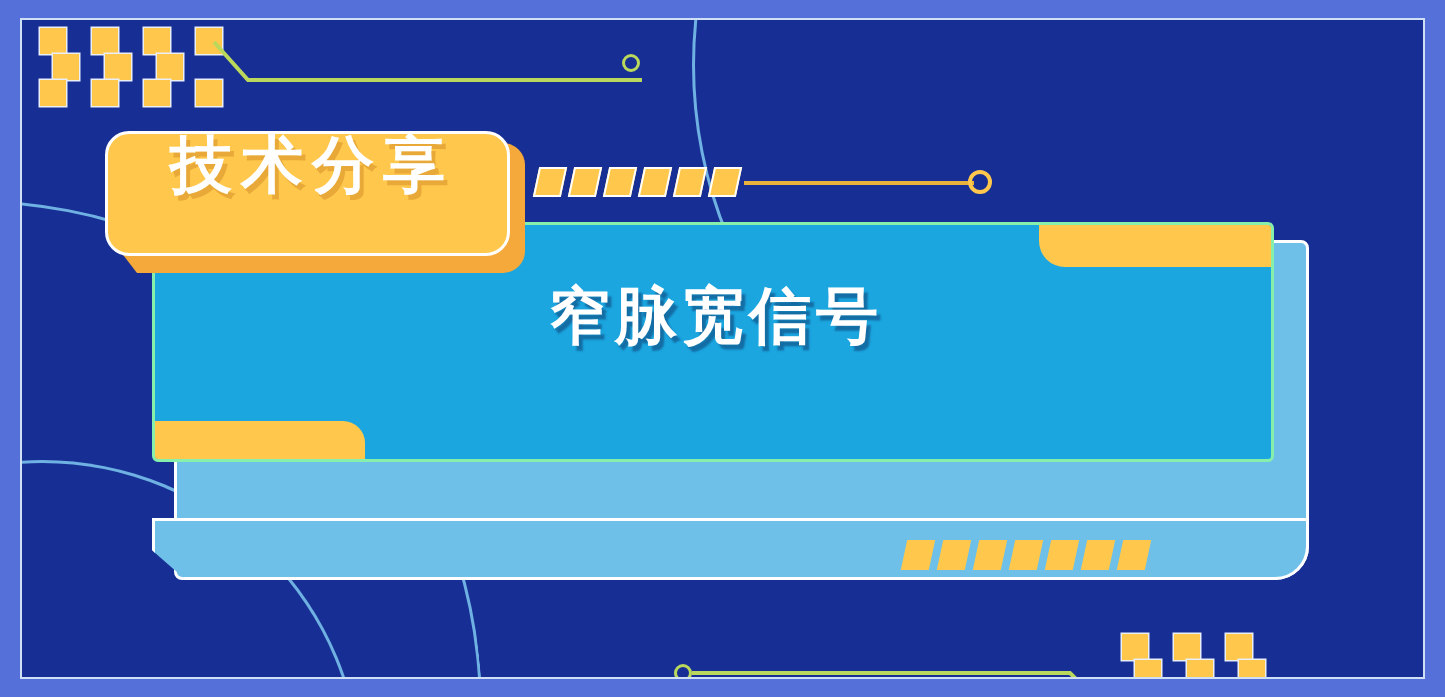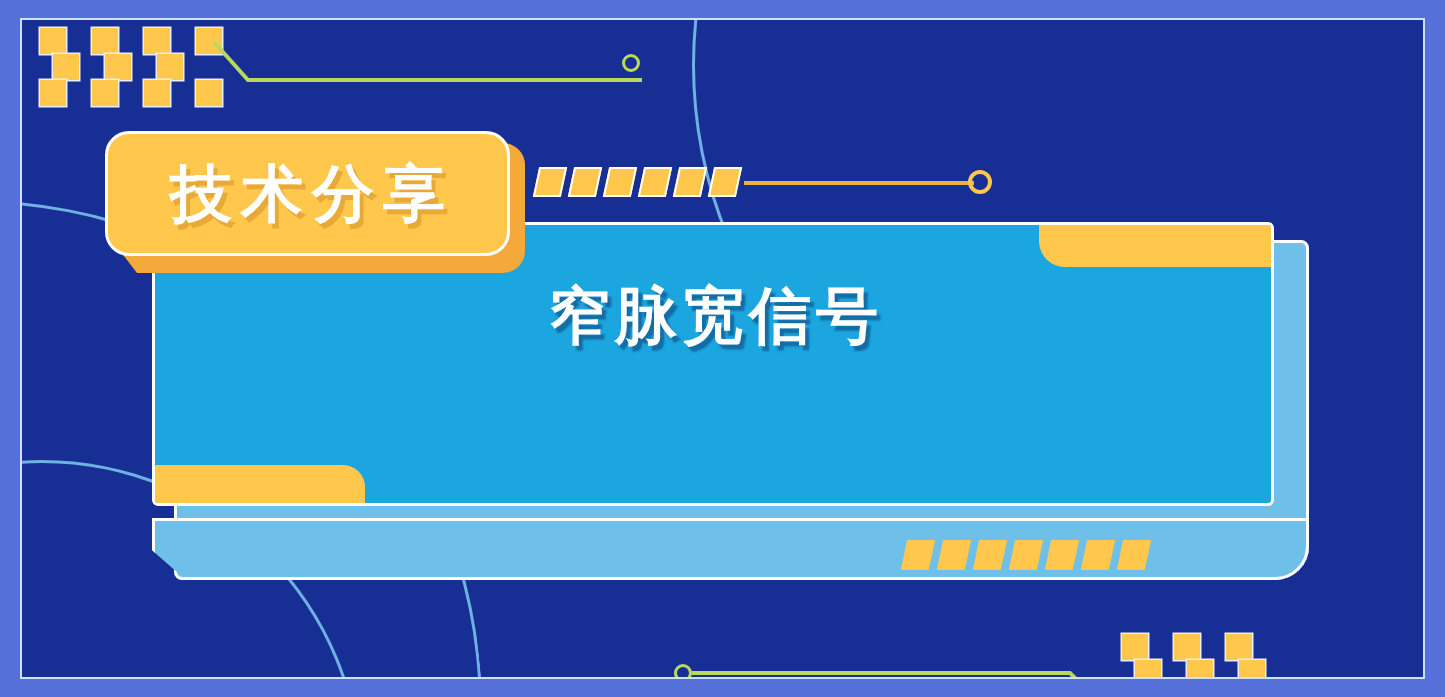--- a/index.html
+++ b/index.html
@@ -110,21 +110,21 @@
     border-radius: 22px;
     clip-path: polygon(0 0, 100% 0, 100% 100%, 22px 100%, 0 78%);
   }
   .badge {
     position: relative;
     width: 405px; height: 125px;
     background: #ffc84d;
     border: 3px solid #ffffff;
     border-radius: 24px;
     display: flex;
-    align-items: center;
+    align-items: flex-start;
     justify-content: center;
   }
   .badge-text {
     font-size: 62px;
     font-weight: bold;
     color: #ffffff;
     letter-spacing: 9px;
     text-indent: 9px;
     line-height: 1;
     text-shadow: 4px 5px 0 #e8a938;
@@ -148,23 +148,23 @@
     left: 0px; top: 296px;
     width: 1157px; height: 62px;
     background: #6fc0e8;
     border: 3px solid #ffffff;
     border-radius: 0 0 34px 6px;
     clip-path: polygon(0 0, 100% 0, 100% 100%, 34px 100%, 0 52%);
   }
 
   .card {
     position: relative;
-    width: 1122px; height: 284px;
+    width: 1122px; height: 240px;
     background: #1ba6e0;
-    border: 3px solid #ffffff;
+    border: 3px solid #86efac;
     border-radius: 6px 6px 6px 6px;
     overflow: hidden;
     clip-path: polygon(26px 0, 100% 0, 100% 100%, 0 100%, 0 26px);
   }
 
   
   .card-bar-tr {
     position: absolute;
     right: 0px; top: 0px;
     width: 232px; height: 42px;

